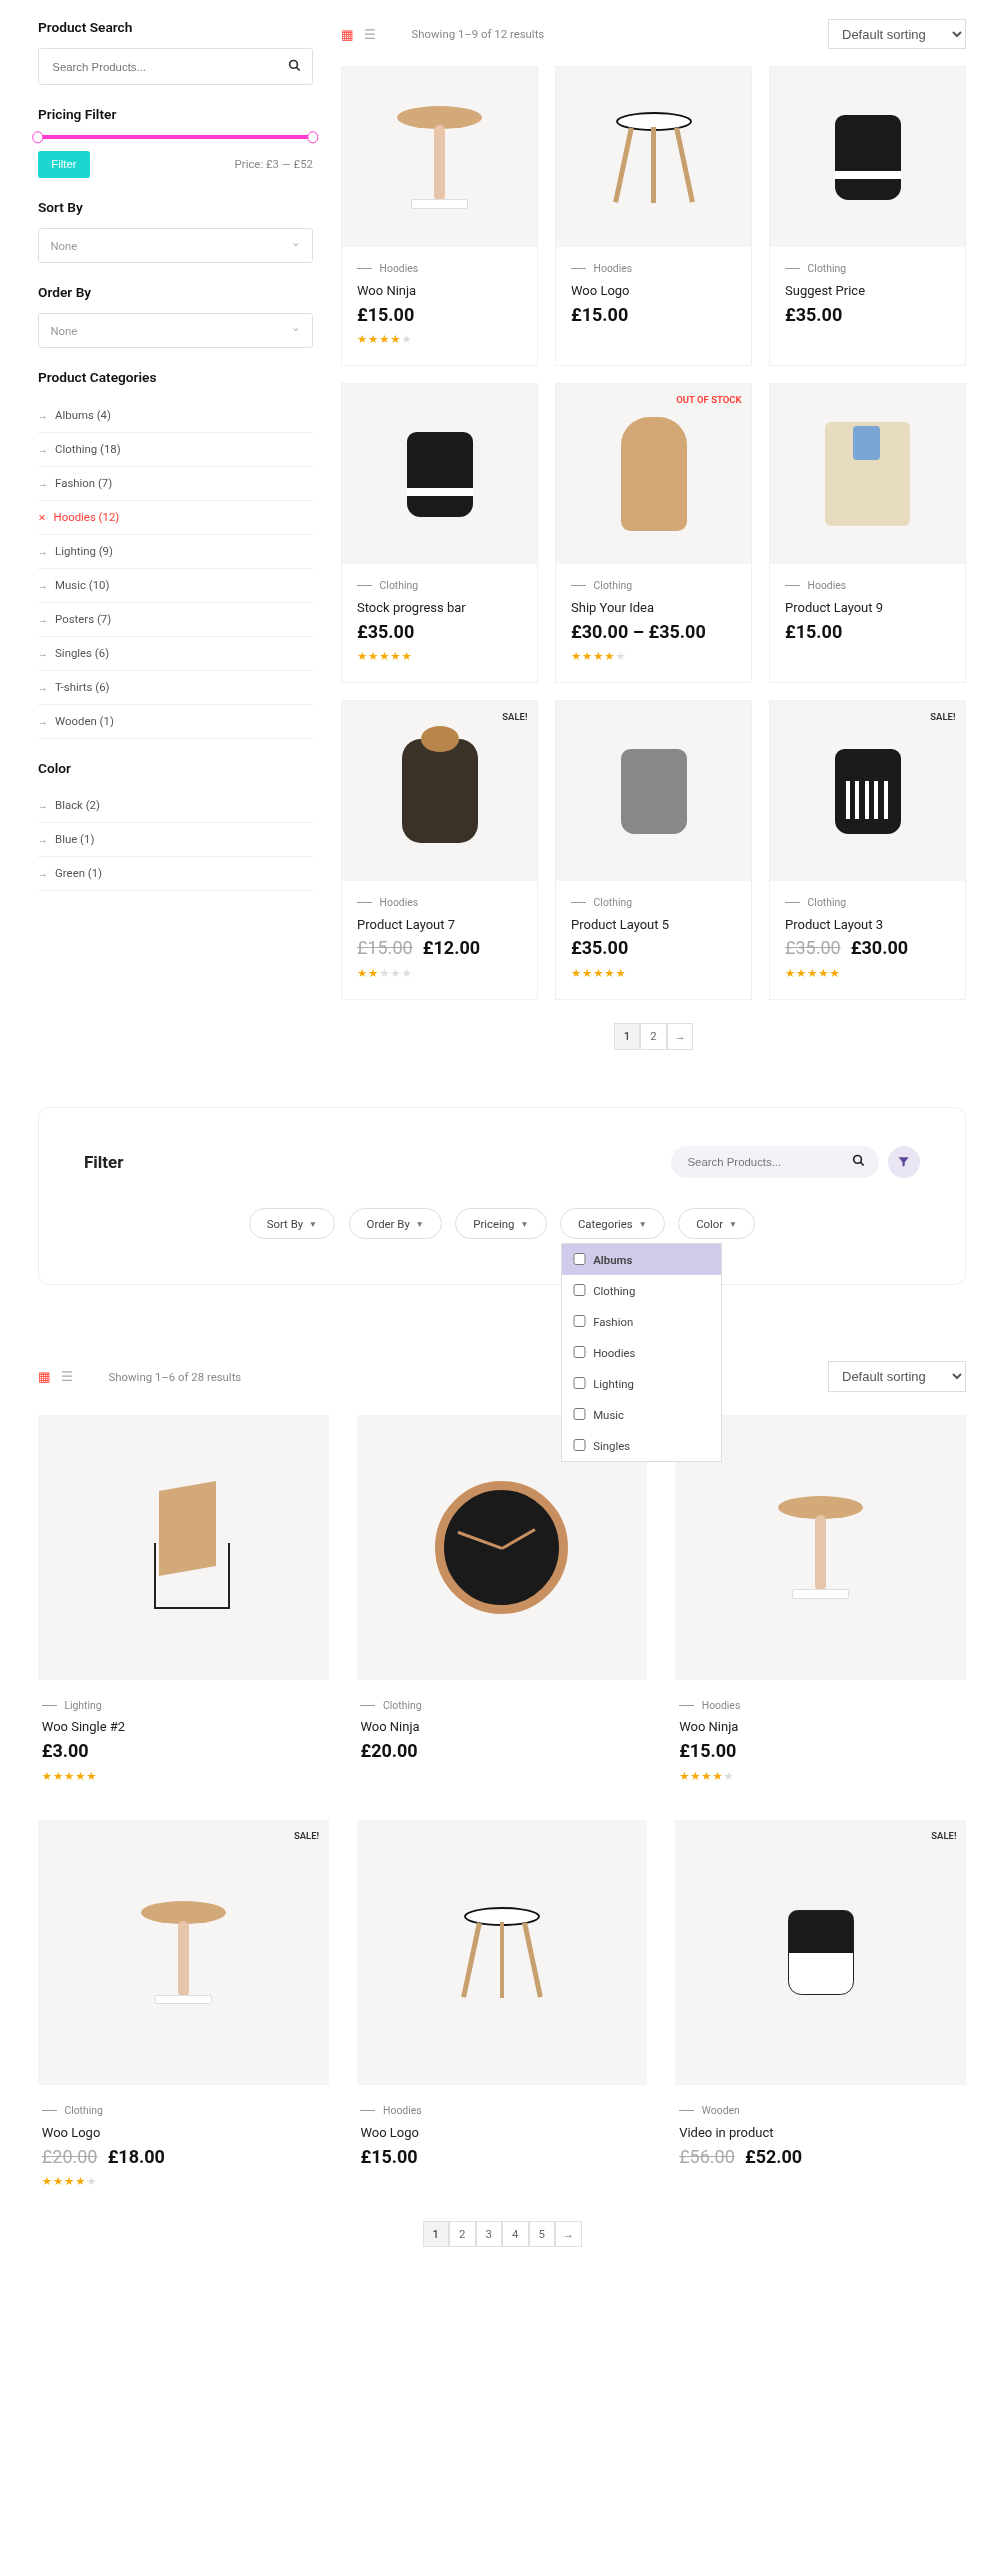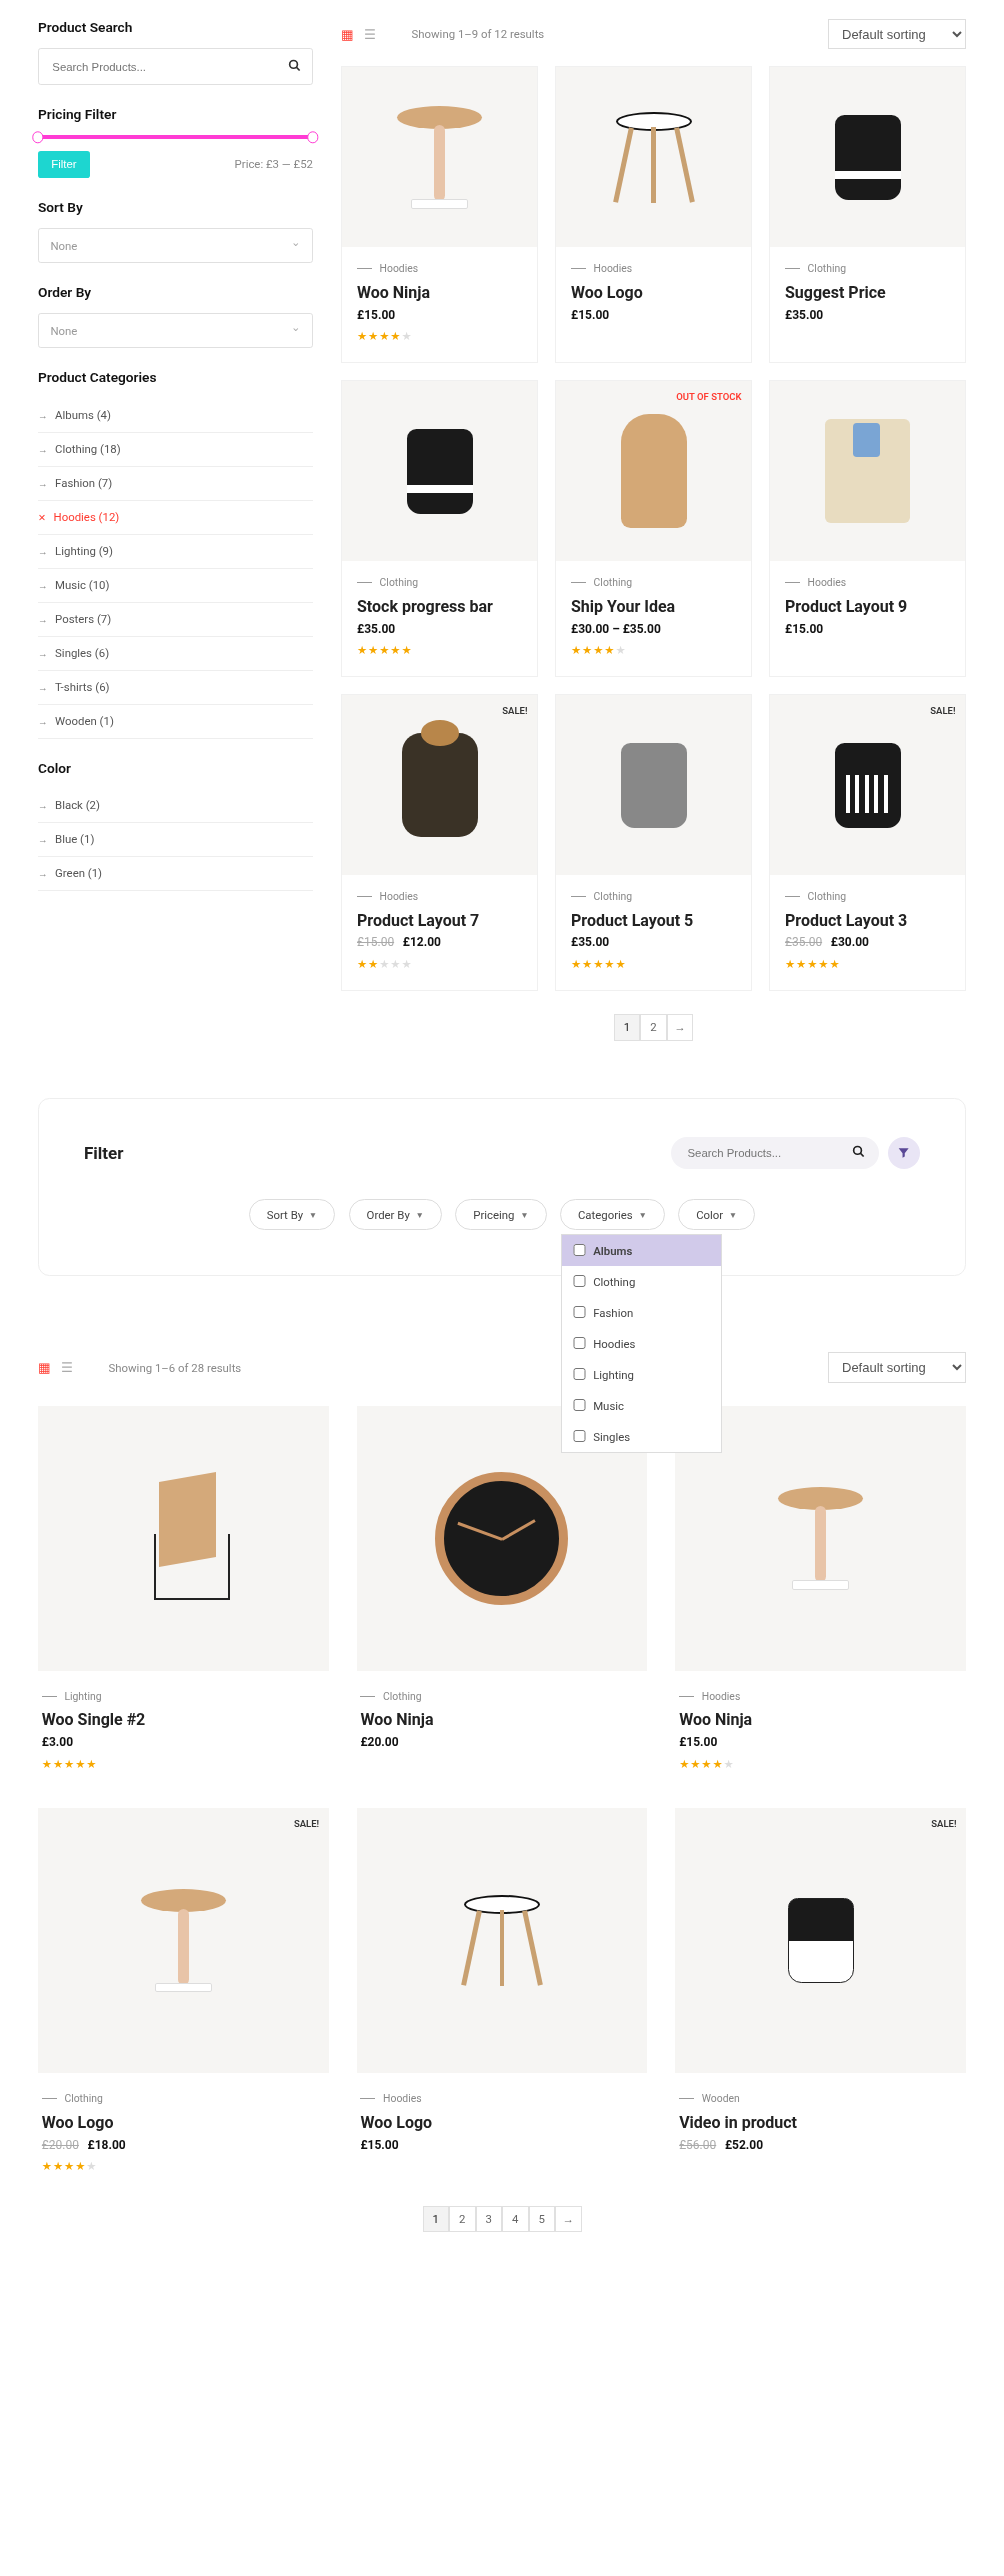--- a/index.html
+++ b/index.html
@@ -31,22 +31,22 @@
 .results-txt { color: #888; font-size: 11.4px; }
 .sort-select { border: 0.9px solid #ddd; padding: 5.7px 23px 5.7px 9.5px; font-size: 13px; color: #555; background: #fff; border-radius: 0; }
 .grid { display: grid; grid-template-columns: repeat(3, 1fr); gap: 17px; }
 .card { background: #fff; border: 0.9px solid #f0f0f0; position: relative; }
 .thumb { background: #f6f5f3; height: 180px; display: flex; align-items: center; justify-content: center; position: relative; overflow: hidden; }
 .badge-sale { position: absolute; top: 9.5px; right: 9.5px; font-size: 9.5px; font-weight: 600; color: #333; }
 .badge-oos { position: absolute; top: 9.5px; right: 9.5px; font-size: 9.5px; font-weight: 600; color: #ff3b30; }
 .card-body { padding: 15px 15px 19px; }
 .crumb { display: flex; align-items: center; gap: 7.6px; color: #888; font-size: 10.4px; margin-bottom: 7.6px; }
 .crumb .dash { width: 15px; height: 0.9px; background: #999; display: inline-block; }
-.title { font-size: 16px; font-weight: 700; color: #222; margin-bottom: 5.7px; }
-.price { font-size: 12px; font-weight: 700; color: #111; }
+.title { font-size: 13px; font-weight: 400; color: #222; margin-bottom: 5.7px; }
+.price { font-size: 18px; font-weight: 700; color: #111; }
 .price del { color: #aaa; font-weight: 400; margin-right: 5.7px; }
 .stars { margin-top: 7.6px; color: #f7a800; font-size: 11.4px; letter-spacing: 0.9px; }
 .stars .e { color: #ddd; }
 .pagination { display: flex; justify-content: center; gap: 0; margin: 23px 0 57px; }
 .pagination span { width: 26.5px; height: 26.5px; display: flex; align-items: center; justify-content: center; border: 0.9px solid #e0e0e0; font-size: 11.4px; color: #666; background: #fff; }
 .pagination span.active { background: #f3f3f3; color: #222; }
 .section2 { border: 0.9px solid #eee; border-radius: 11.4px; padding: 38px 45px 45px; margin-bottom: 38px; position: relative; }
 .section2 h3 { font-size: 17px; font-weight: 700; color: #222; }
 .filt-top { display: flex; justify-content: space-between; align-items: center; margin-bottom: 30px; }
 .search2 { position: relative; }

